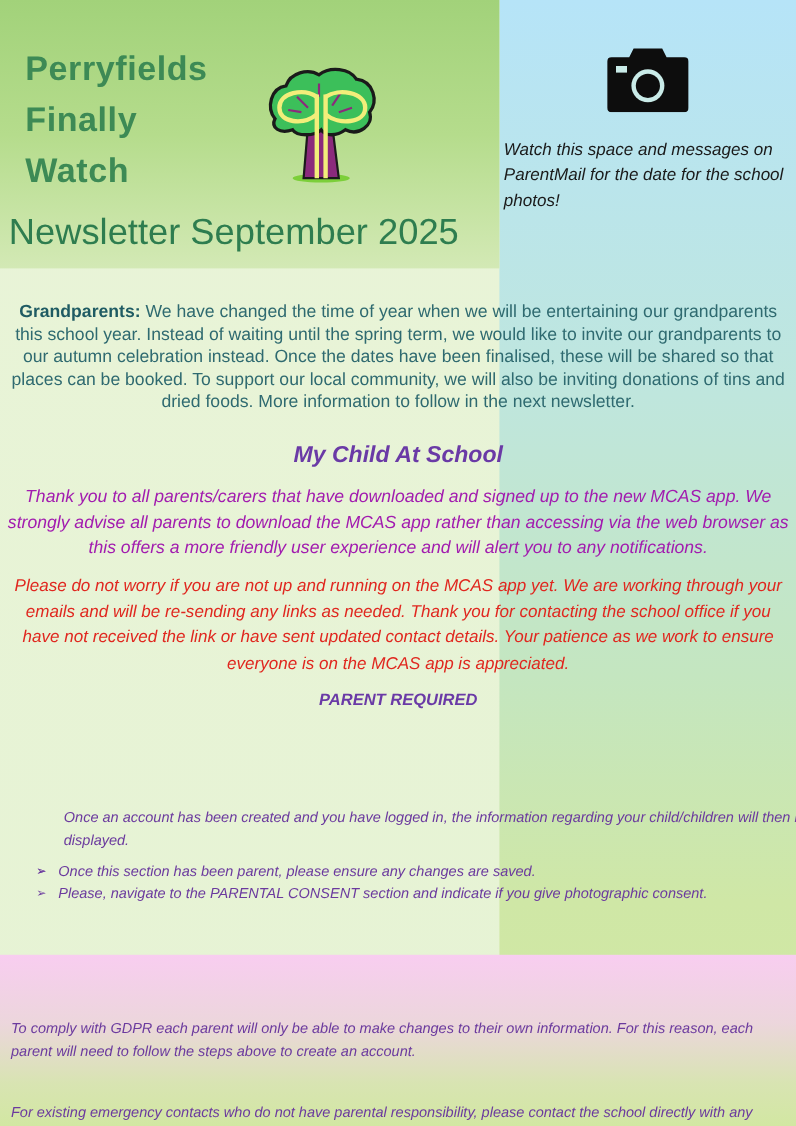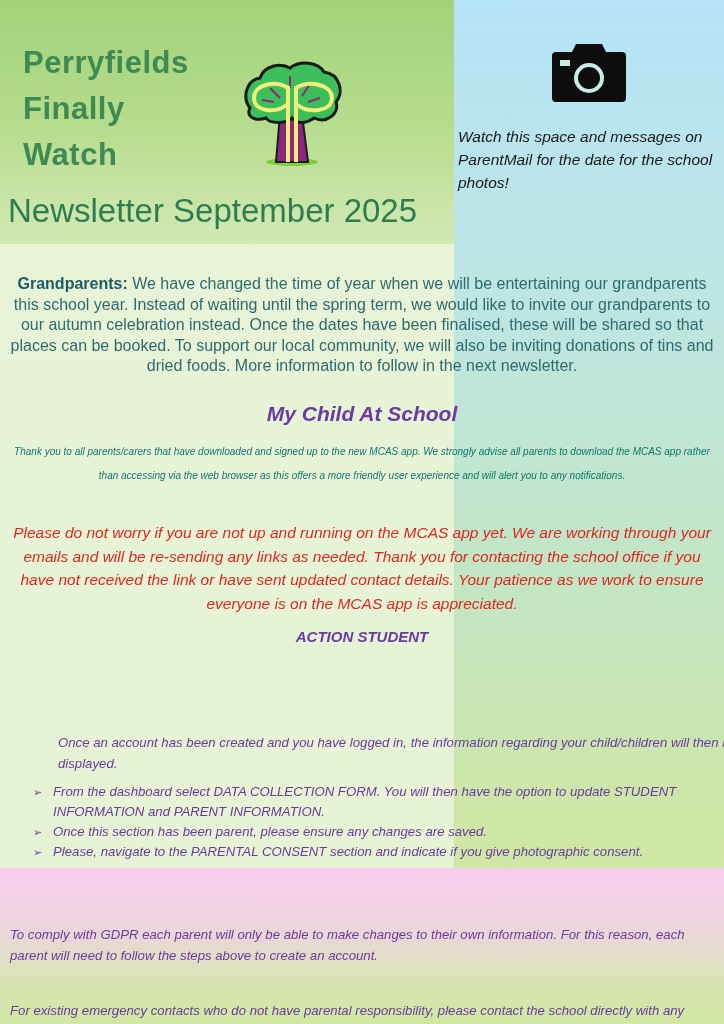--- a/index.html
+++ b/index.html
@@ -52,21 +52,21 @@
       position: absolute; left: 8px; top: 258px; width: 708px;
       text-align: center; color: #2f6a70; font-size: 16px; line-height: 20.5px; margin-top: 16px;
     }
     .grandparents b { color: #1f5b63; }
     .mcas-heading {
       position: absolute; left: 0; top: 400px; width: 724px; text-align: center;
       color: #6a3aa6; font-style: italic; font-size: 21px; line-height: 28px;
     }
     .mcas-intro {
       position: absolute; left: 6px; top: 440px; width: 712px; text-align: center;
-      color: #0f766e; font-style: italic; font-size: 10px; line-height: 23.5px;
+      color: #a21caf; font-style: italic; font-size: 16px; line-height: 23.5px;
     }
     .mcas-warning {
       position: absolute; left: 6px; top: 521px; width: 712px; text-align: center;
       color: #e0271f; font-style: italic; font-size: 15.5px; line-height: 23.5px;
     }
     .action-required {
       position: absolute; left: 0; top: 627px; width: 724px; text-align: center;
       color: #6a3aa6; font-style: italic; font-size: 15px; line-height: 20px;
     }
     .para {
@@ -126,28 +126,27 @@
     <circle cx="37" cy="38" r="11" fill="#0d0d0d"></circle>
   </svg>
 
   <div class="photo-note">Watch this space and messages on ParentMail for the date for the school photos!</div>
 
   <p class="grandparents"><b>Grandparents:</b><span> We have changed the time of year when we will be entertaining our grandparents this school year. Instead of waiting until the spring term, we would like to invite our grandparents to our autumn celebration instead. Once the dates have been finalised, these will be shared so that places can be booked. To support our local community, we will also be inviting donations of tins and dried foods. More information to follow in the next newsletter.</span></p>
 
   <h2 class="mcas-heading">My Child At School</h2>
   <p class="mcas-intro">Thank you to all parents/carers that have downloaded and signed up to the new MCAS app. We strongly advise all parents to download the MCAS app rather than accessing via the web browser as this offers a more friendly user experience and will alert you to any notifications.</p>
   <p class="mcas-warning">Please do not worry if you are not up and running on the MCAS app yet. We are working through your emails and will be re-sending any links as needed. Thank you for contacting the school office if you have not received the link or have sent updated contact details. Your patience as we work to ensure everyone is on the MCAS app is appreciated.</p>
-  <h3 class="action-required">ACTION STUDENT</h3>
+  <h3 class="action-required">PARENT REQUIRED</h3>
 
   <p class="para p2">Once an account has been created and you have logged in, the information regarding your child/children will then be displayed.</p>
 
   <ul class="steps">
     <li>
       <span class="arrow">➢</span>
-      <span>From the dashboard select DATA COLLECTION FORM. You will then have the option to update STUDENT INFORMATION and PARENT INFORMATION.</span>
     </li>
     <li>
       <span class="arrow">➢</span>
       <span>Once this section has been parent, please ensure any changes are saved.</span>
     </li>
     <li>
       <span class="arrow">➢</span>
       <span>Please, navigate to the PARENTAL CONSENT section and indicate if you give photographic consent.</span>
     </li>
   </ul>

